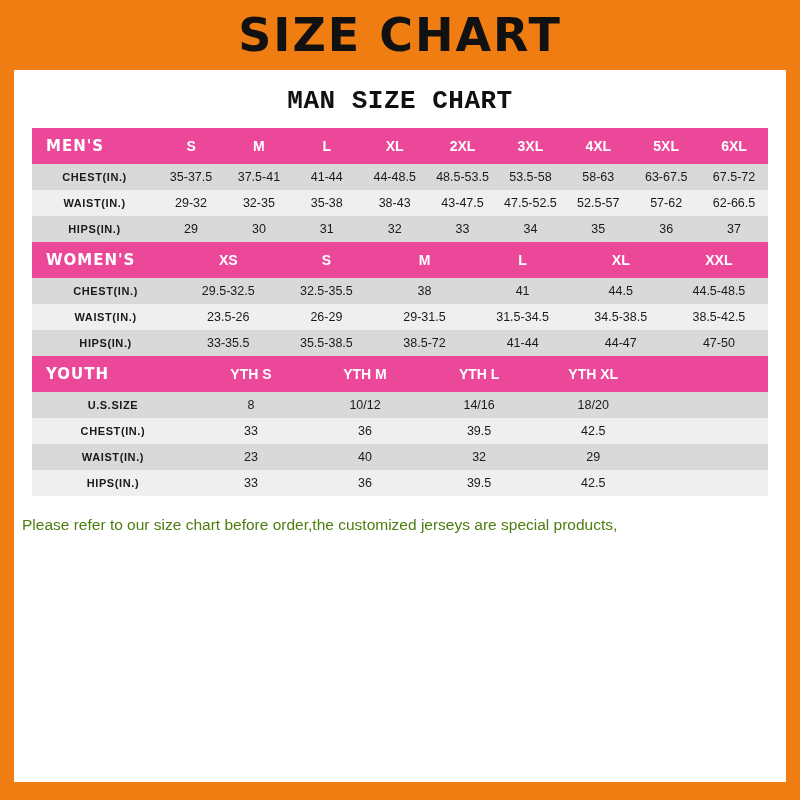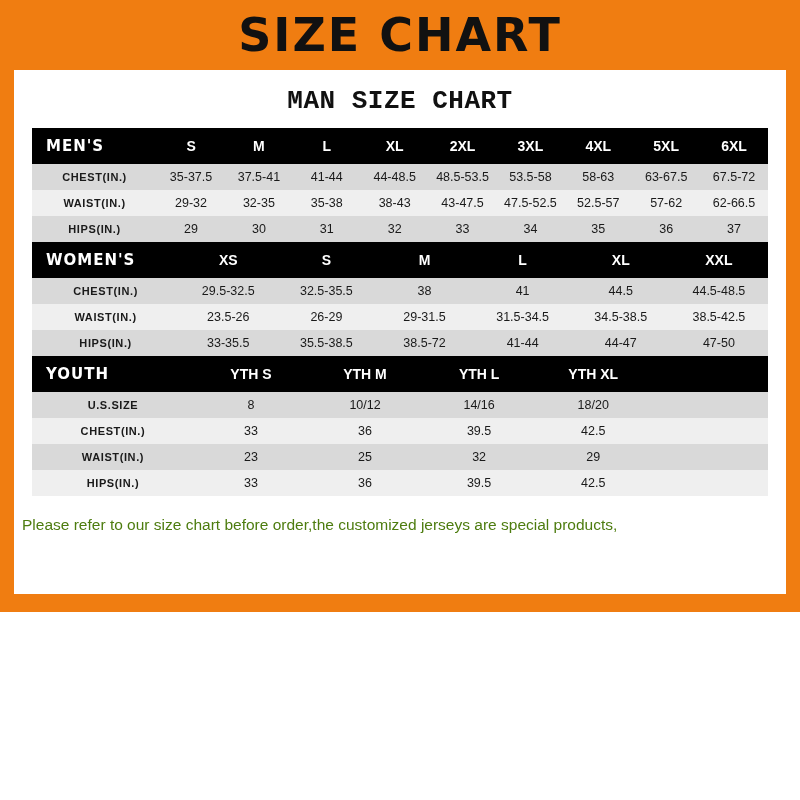--- a/index.html
+++ b/index.html
@@ -9,21 +9,21 @@
   body {
     width: 800px;
     height: 800px;
     background: #ffffff;
     font-family: "Liberation Sans", sans-serif;
     overflow: hidden;
   }
   .page {
     position: relative;
     width: 800px;
-    height: 612px;
+    height: 800px;
     background: #ffffff;
     box-sizing: border-box;
     border-left: 14px solid #f07d11;
     border-right: 14px solid #f07d11;
   }
   .header-band {
     background: #f07d11;
     height: 70px;
     display: flex;
     align-items: center;
@@ -58,21 +58,21 @@
   table.chart th,
   table.chart td {
     text-align: center;
     font-size: 12.5px;
     color: #1a1a1a;
     padding: 6px 2px;
     font-family: "Liberation Sans", sans-serif;
     white-space: nowrap;
   }
   table.chart thead th {
-    background: #000000;
+    background: #ec4899;
     color: #ffffff;
     font-weight: bold;
     font-size: 14px;
     padding: 9px 2px;
   }
   table.chart thead th.rowhead {
     text-align: left;
     padding-left: 14px;
     font-family: "DejaVu Sans", sans-serif;
     letter-spacing: 1px;
@@ -278,21 +278,21 @@
           <td class="rowlabel">CHEST(IN.)</td>
           <td>33</td>
           <td>36</td>
           <td>39.5</td>
           <td>42.5</td>
           <td></td>
         </tr>
         <tr class="odd">
           <td class="rowlabel">WAIST(IN.)</td>
           <td>23</td>
-          <td>25</td>
+          <td>40</td>
           <td>32</td>
           <td>29</td>
           <td></td>
         </tr>
         <tr class="even">
           <td class="rowlabel">HIPS(IN.)</td>
           <td>33</td>
           <td>36</td>
           <td>39.5</td>
           <td>42.5</td>

